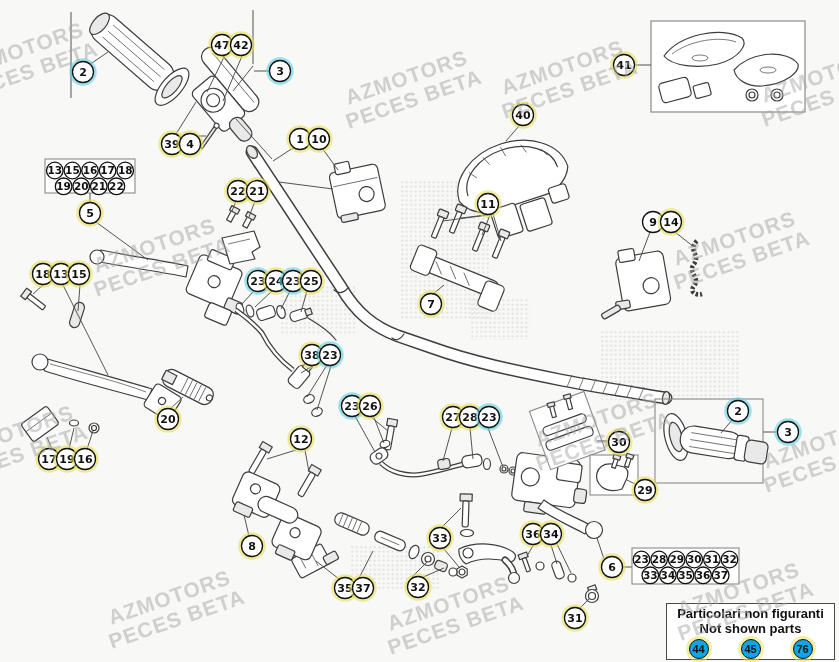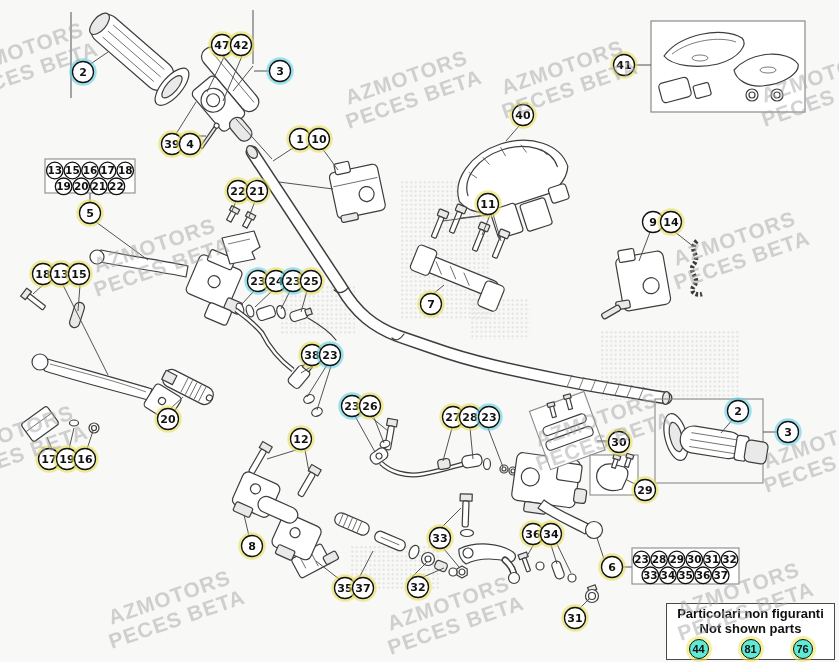--- a/index.html
+++ b/index.html
@@ -14,21 +14,21 @@
   .ln{stroke:#3d3d3d;fill:none;stroke-width:1.2;stroke-linecap:round;stroke-linejoin:round;}
   .wh{fill:#fff;stroke:#3d3d3d;stroke-width:1.2;stroke-linejoin:round;}
   .gy{fill:#e9e9e9;stroke:#3d3d3d;stroke-width:1.2;stroke-linejoin:round;}
   .thin{stroke:#5a5a5a;stroke-width:.8;fill:none;}
   #notshown{position:absolute;left:666px;top:603px;width:169px;height:57px;
             border:1.5px solid #4a4a4a;background:#fff;z-index:3;text-align:center;
             box-sizing:border-box;padding-top:3px;}
   #notshown .t{font-weight:bold;font-size:13px;color:#111;line-height:1.15;}
   #notshown .circles{margin-top:2px;}
   #notshown .circles span{display:inline-block;width:18px;height:18px;border-radius:50%;
-            border:1.4px solid #111;background:#5eead4;box-shadow:0 0 0 3px rgba(235,226,84,.55);
+            border:1.4px solid #111;background:#0ea5e9;box-shadow:0 0 0 3px rgba(235,226,84,.55);
             font-weight:bold;font-size:11px;line-height:18px;margin:0 16px;color:#111;}
 </style>
 </head>
 <body>
 
 <div id="stage">
 
   <div class="dots" style="left:400px;top:180px;width:90px;height:140px;"></div>
   <div class="dots" style="left:280px;top:285px;width:75px;height:50px;"></div>
   <div class="dots" style="left:600px;top:330px;width:140px;height:70px;"></div>
@@ -781,21 +781,21 @@
           <circle cx="575" cy="618" r="13.7" fill="#e8df55" opacity="0.6"></circle>
           <circle cx="575" cy="618" r="10.5" fill="#ffffff" stroke="#111111" stroke-width="1.3"></circle>
           <text x="575" y="618" dy="3.96" text-anchor="middle" font-size="11" font-weight="bold" font-family="&quot;DejaVu Sans&quot;,sans-serif" fill="#111">31</text>
         </g>
       </g>
   </svg>
 
   <div id="notshown">
     <div class="t">Particolari non figuranti</div>
     <div class="t">Not shown parts</div>
-    <div class="circles" id="notshown-circles"><span>44</span><span>81</span><span>76</span></div>
+    <div class="circles" id="notshown-circles"><span>44</span><span>45</span><span>76</span></div>
   </div>
 
   <div id="wm-layer">
       <div class="wm" style="left: 26px; top: 60px;">
         <div>AZMOTORS</div>
         <div>PECES BETA</div>
       </div>
       <div class="wm" style="left: 410px; top: 88px;">
         <div>AZMOTORS</div>
         <div>PECES BETA</div>

